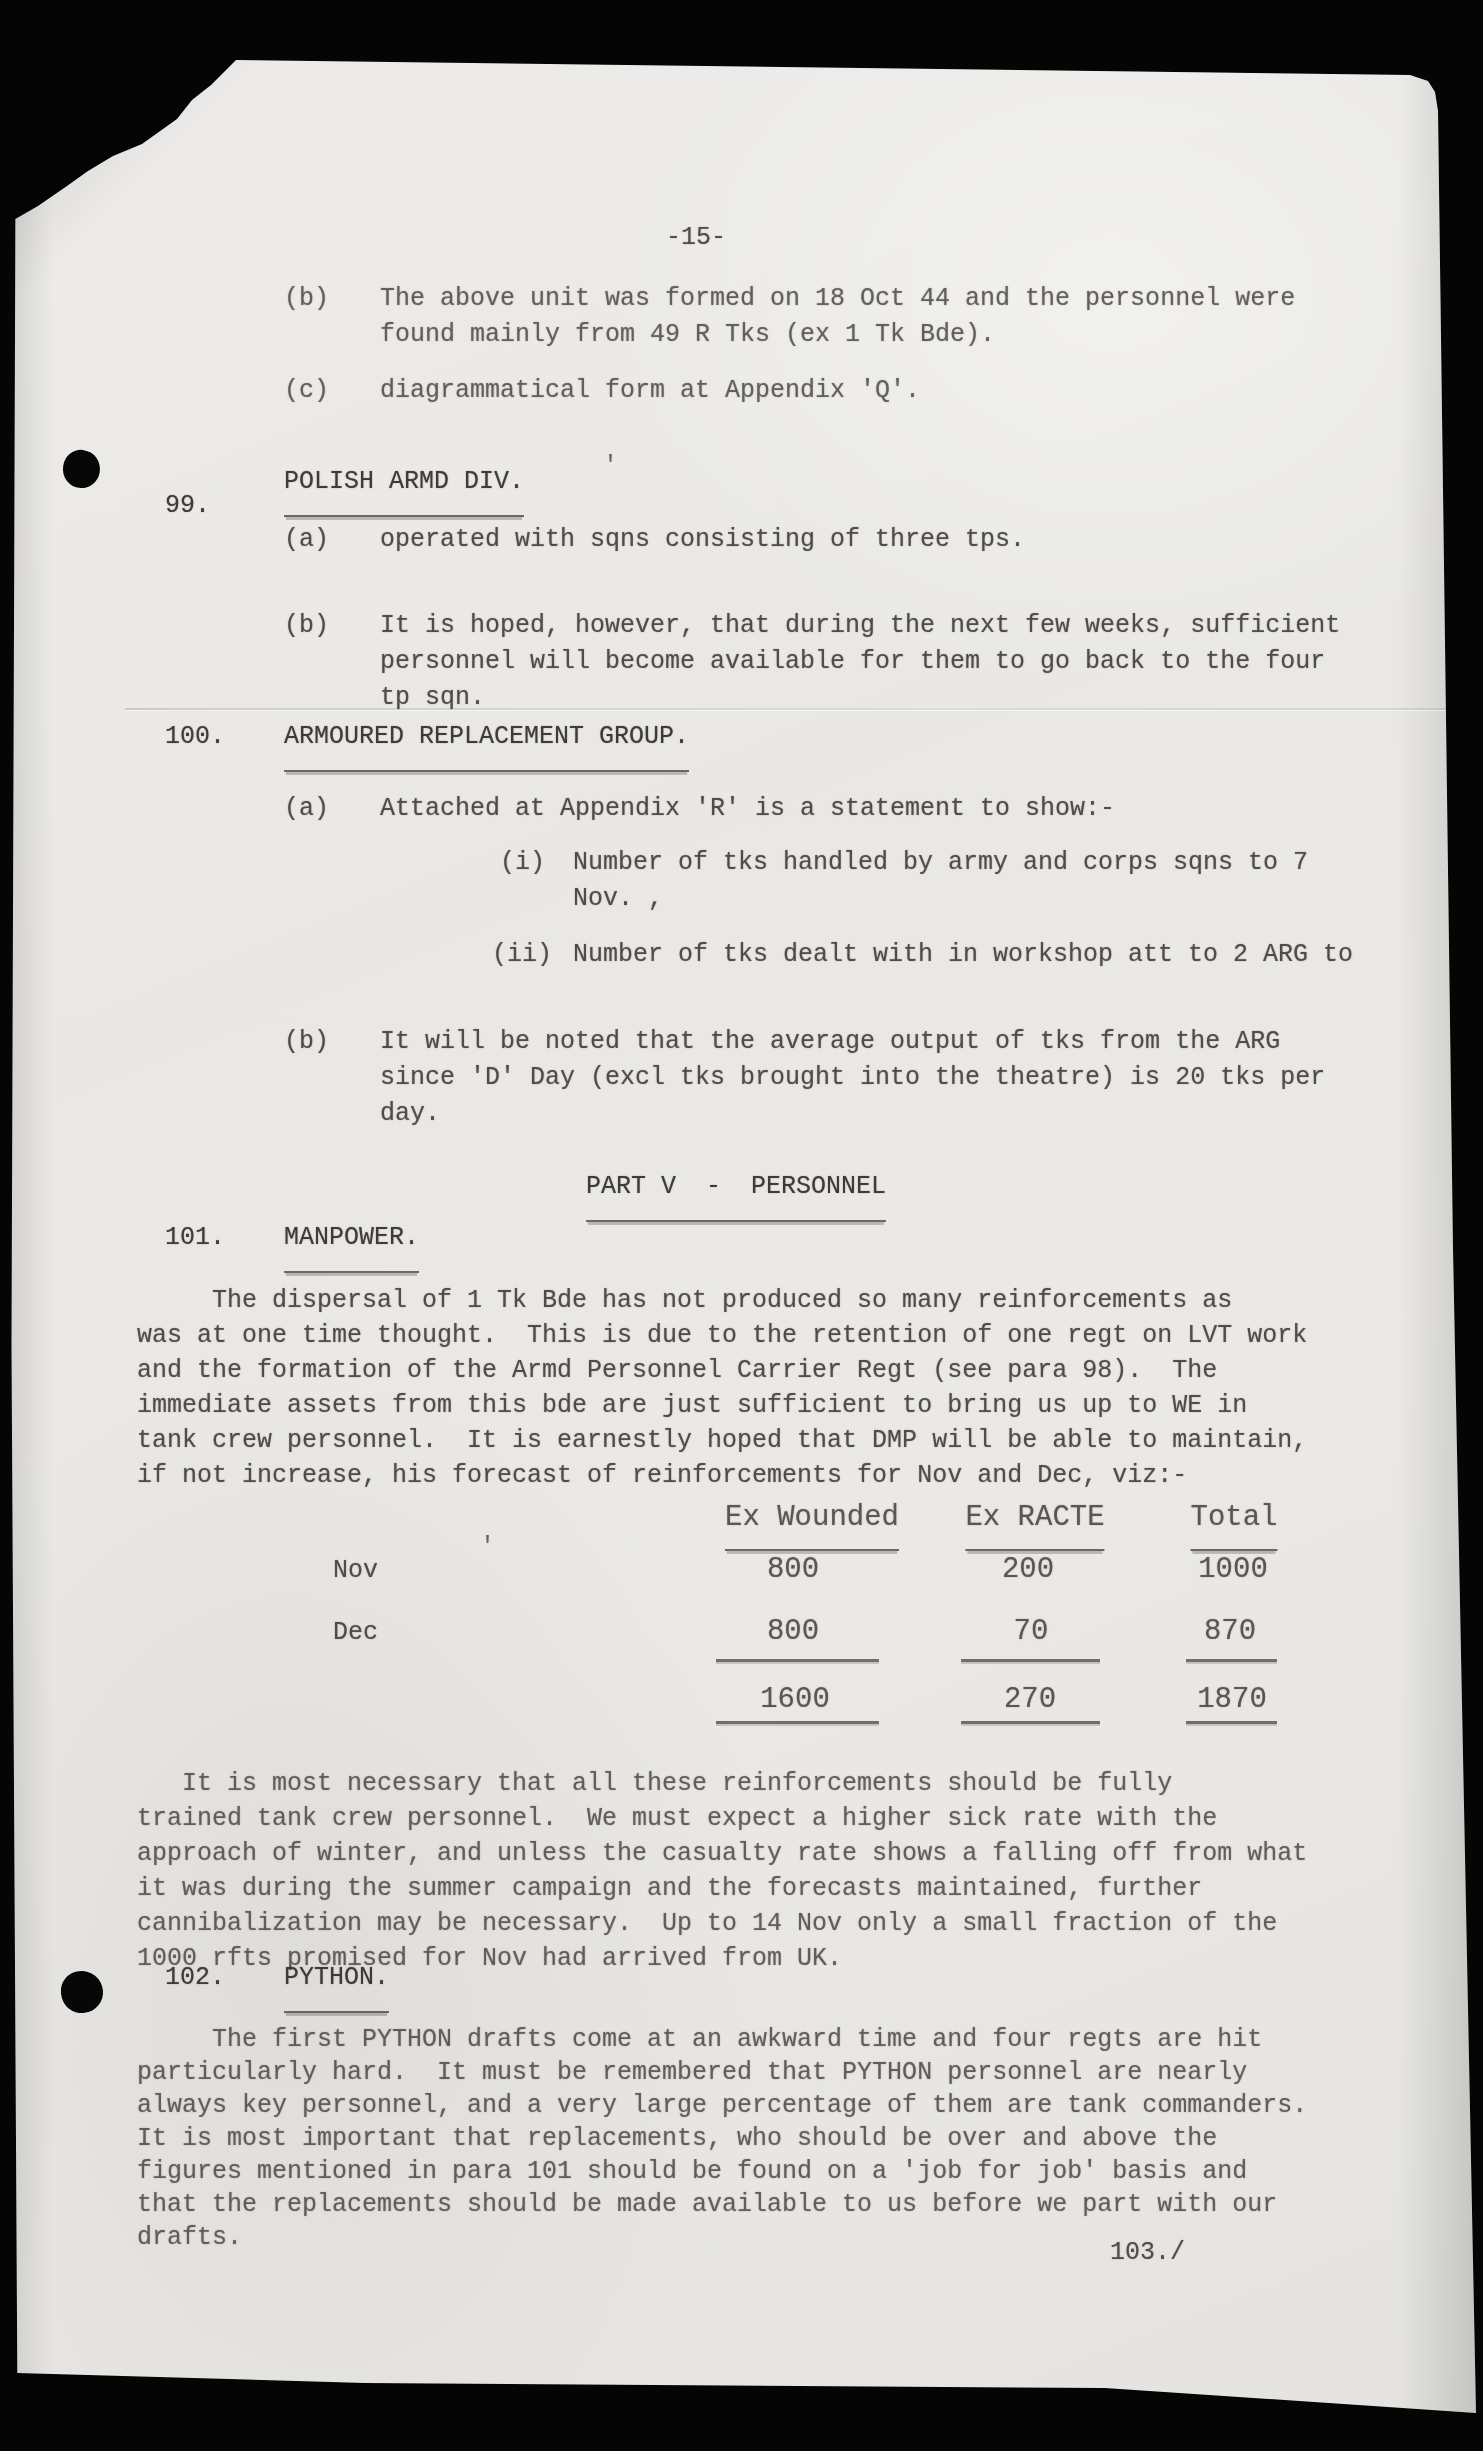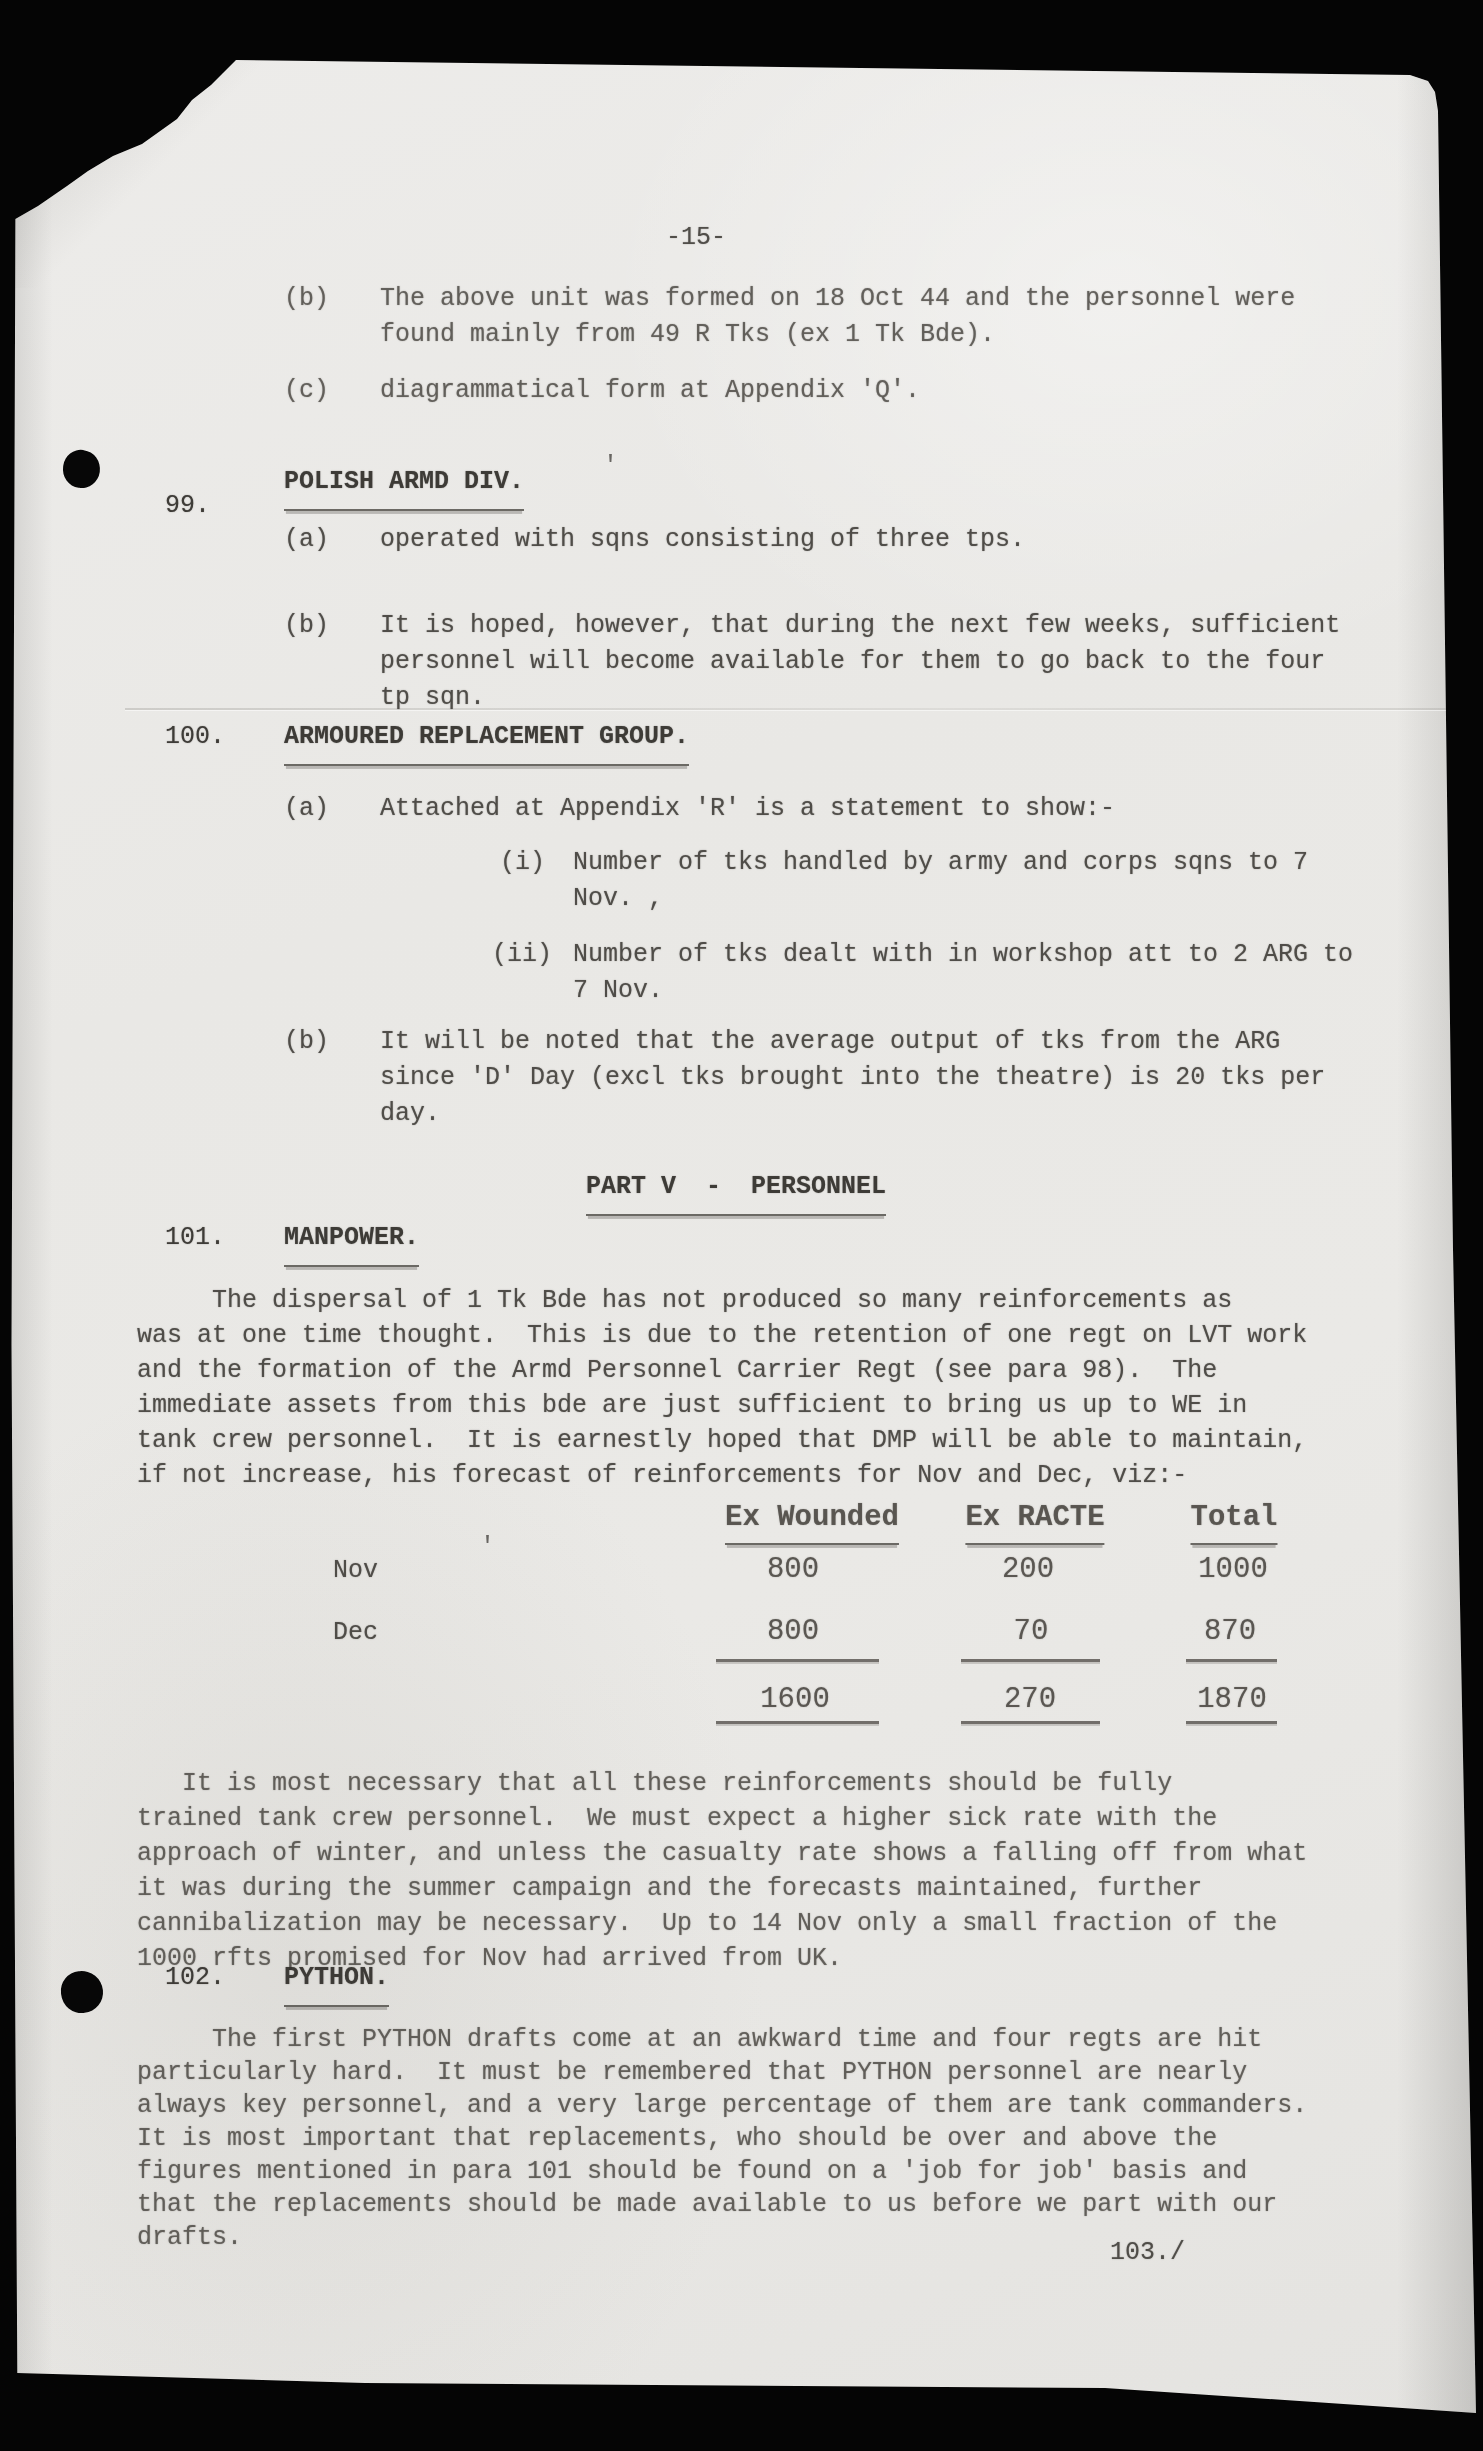--- a/index.html
+++ b/index.html
@@ -35,23 +35,23 @@
     position:absolute;font-size:25px;line-height:36px;white-space:pre;
     color:rgba(64,61,56,0.82);
     text-shadow:0 0 1.2px rgba(64,61,56,0.55);
   }
   .t .ln{height:36px;}
   .para .ln{height:35px;}
   .para{line-height:35px;}
   .p102 .ln{height:33px;}
   .p102{line-height:33px;}
   .hd{color:rgba(52,50,45,0.9);}
-  .ul{display:inline-block;padding-bottom:9px;
+  .ul{display:inline-block;padding-bottom:15px;
     border-bottom:2.9px solid rgba(58,55,50,0.72);
-    box-shadow:0 4.8px 0 -1.9px rgba(58,55,50,0.28);font-weight:bold;}
+    box-shadow:0 4.8px 0 -1.9px rgba(58,55,50,0.28);}
   .tc{position:absolute;font-size:29px;color:rgba(70,67,61,0.78);
     text-shadow:0 0 1.2px rgba(70,67,61,0.5);white-space:pre;transform:translateX(-50%);}
   .rule{position:absolute;height:2.9px;background:rgba(62,59,54,0.7);
     box-shadow:0 1.9px 0 rgba(62,59,54,0.22);}
   .stray{position:absolute;font-size:25px;color:rgba(60,58,53,0.75);}
   .faded{color:rgba(72,69,63,0.68);}
 </style>
 </head>
 <body>
 
@@ -79,21 +79,21 @@
   <div class="t" style="left:284px;top:608px;">(b)</div>
   <div class="t" style="left:380px;top:608px;"><div class="ln">It is hoped, however, that during the next few weeks, sufficient</div><div class="ln">personnel will become available for them to go back to the four</div><div class="ln">tp sqn.</div></div>
 
   <div class="t hd" style="left:165px;top:719px;">100.</div>
   <div class="t" style="left:284px;top:719px;"><span class="ul hd">ARMOURED REPLACEMENT GROUP.</span></div>
   <div class="t" style="left:284px;top:791px;">(a)</div>
   <div class="t" style="left:380px;top:791px;"><div class="ln">Attached at Appendix 'R' is a statement to show:-</div></div>
   <div class="t" style="left:500px;top:845px;">(i)</div>
   <div class="t" style="left:573px;top:845px;"><div class="ln">Number of tks handled by army and corps sqns to 7</div><div class="ln">Nov. ,</div></div>
   <div class="t" style="left:492px;top:937px;">(ii)</div>
-  <div class="t" style="left:573px;top:937px;"><div class="ln">Number of tks dealt with in workshop att to 2 ARG to</div><div class="ln">7 Nov.</div></div>
+  <div class="t" style="left:573px;top:937px;"><div class="ln">Number of tks dealt with in workshop att to 2 ARG to</div></div>
   <div class="t" style="left:284px;top:1024px;">(b)</div>
   <div class="t" style="left:380px;top:1024px;"><div class="ln">It will be noted that the average output of tks from the ARG</div><div class="ln">since 'D' Day (excl tks brought into the theatre) is 20 tks per</div><div class="ln">day.</div></div>
 
   <div class="t" style="left:586px;top:1169px;"><span class="ul hd">PART V  -  PERSONNEL</span></div>
 
   <div class="t hd" style="left:165px;top:1220px;">101.</div>
   <div class="t" style="left:284px;top:1220px;"><span class="ul hd">MANPOWER.</span></div>
   <div class="t para" style="left:137px;top:1283px;"><div class="ln">     The dispersal of 1 Tk Bde has not produced so many reinforcements as</div><div class="ln">was at one time thought.  This is due to the retention of one regt on LVT work</div><div class="ln">and the formation of the Armd Personnel Carrier Regt (see para 98).  The</div><div class="ln">immediate assets from this bde are just sufficient to bring us up to WE in</div><div class="ln">tank crew personnel.  It is earnestly hoped that DMP will be able to maintain,</div><div class="ln">if not increase, his forecast of reinforcements for Nov and Dec, viz:-</div></div>
 
   <div class="tc" style="left:812px;top:1501px;"><span class="ul">Ex Wounded</span></div>

